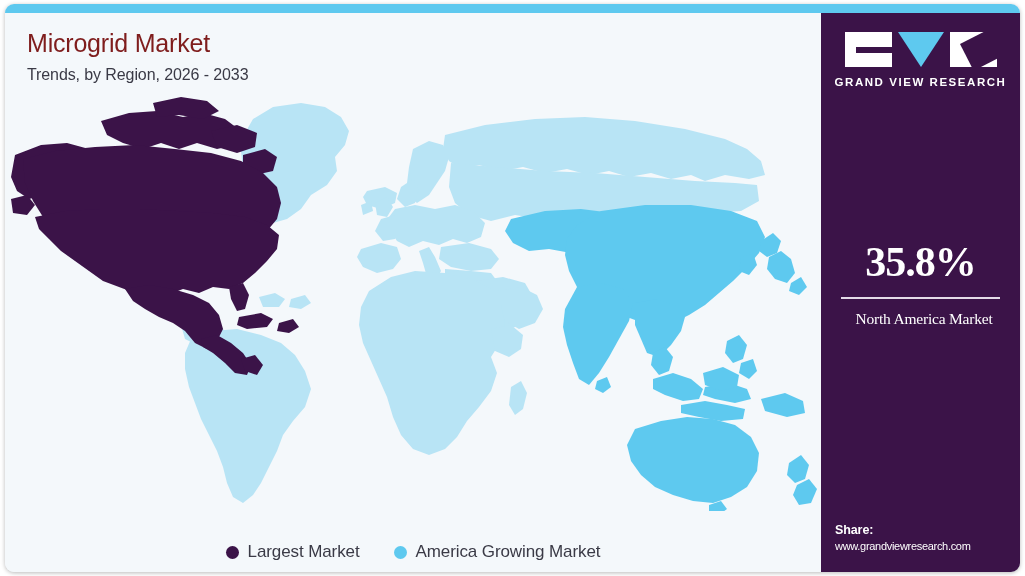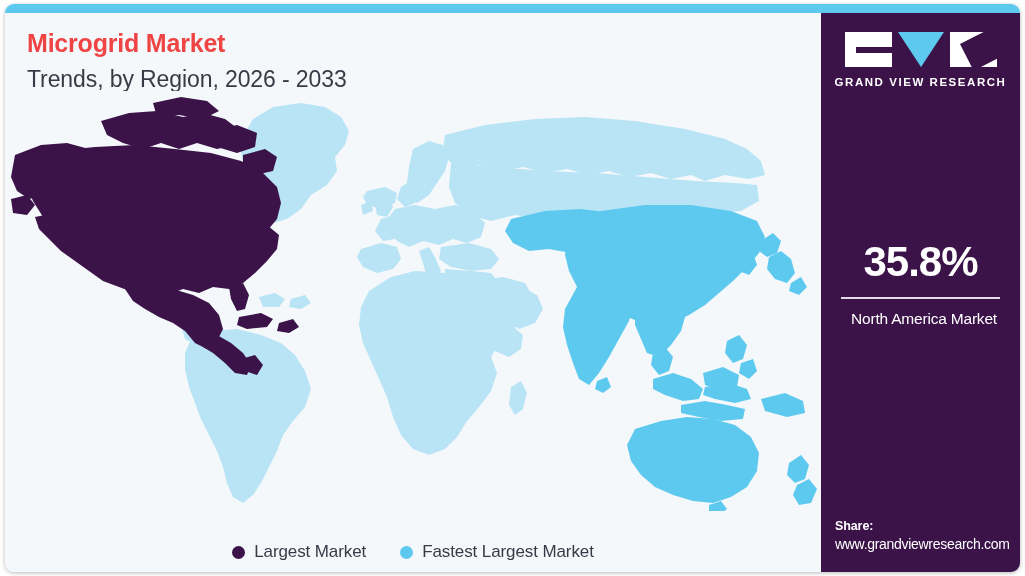--- a/index.html
+++ b/index.html
@@ -39,28 +39,28 @@
     top: 9px;
     width: 816px;
     height: 559px;
     background: #f4f8fb;
   }
 
   #header { position: absolute; left: 22px; top: 17px; }
 
   #page-title {
     font-size: 25px;
-    font-weight: bold;
-    color: #ef4444;
+    font-weight: normal;
+    color: #7f1d1d;
     letter-spacing: -0.2px;
     line-height: 1.1;
   }
 
   #page-subtitle {
-    font-size: 23px;
+    font-size: 16px;
     font-weight: normal;
     color: #3a3a46;
     margin-top: 8px;
     letter-spacing: -0.1px;
   }
 
   #map-wrap {
     position: absolute;
     left: 0;
     top: 78px;
@@ -148,20 +148,21 @@
     color: #ffffff;
     letter-spacing: 1.55px;
   }
 
   
   #stat-block {
     position: absolute;
     left: 0; top: 228px;
     width: 199px;
     text-align: center;
+    font-family: Liberation Serif, serif;
   }
   #stat-value {
     font-size: 42px;
     font-weight: bold;
     color: #ffffff;
     letter-spacing: -1px;
     line-height: 1;
   }
   #stat-divider {
     width: 159px;
@@ -179,21 +180,21 @@
 
   
   #source-block {
     position: absolute;
     left: 14px;
     bottom: 20px;
     width: 185px;
     color: #ffffff;
   }
   #source-label { font-size: 12.5px; font-weight: bold; letter-spacing: -0.1px; }
-  #source-url   { font-size: 14px; margin-top: 3px; letter-spacing: -0.3px; }
+  #source-url   { font-size: 11px; margin-top: 3px; letter-spacing: -0.3px; }
 </style>
 </head>
 <body>
 
 <div id="card">
 
   <div id="accent-bar"></div>
 
   <div id="map-panel">
 
@@ -313,21 +314,21 @@
       </svg>
     </div>
 
     <div id="legend">
       <div class="legend-item">
         <span class="legend-dot" style="background:#3b1348"></span>
         <span class="legend-label">Largest Market</span>
       </div>
       <div class="legend-item">
         <span class="legend-dot" style="background:#5ec9ef"></span>
-        <span class="legend-label">Fastest Largest Market</span>
+        <span class="legend-label">America Growing Market</span>
       </div>
     </div>
   </div>
 
   <div id="side-panel">
 
     <div id="logo-block">
       <div id="logo-marks">
         <span class="logo-g"></span>
         <span class="logo-v"></span>

